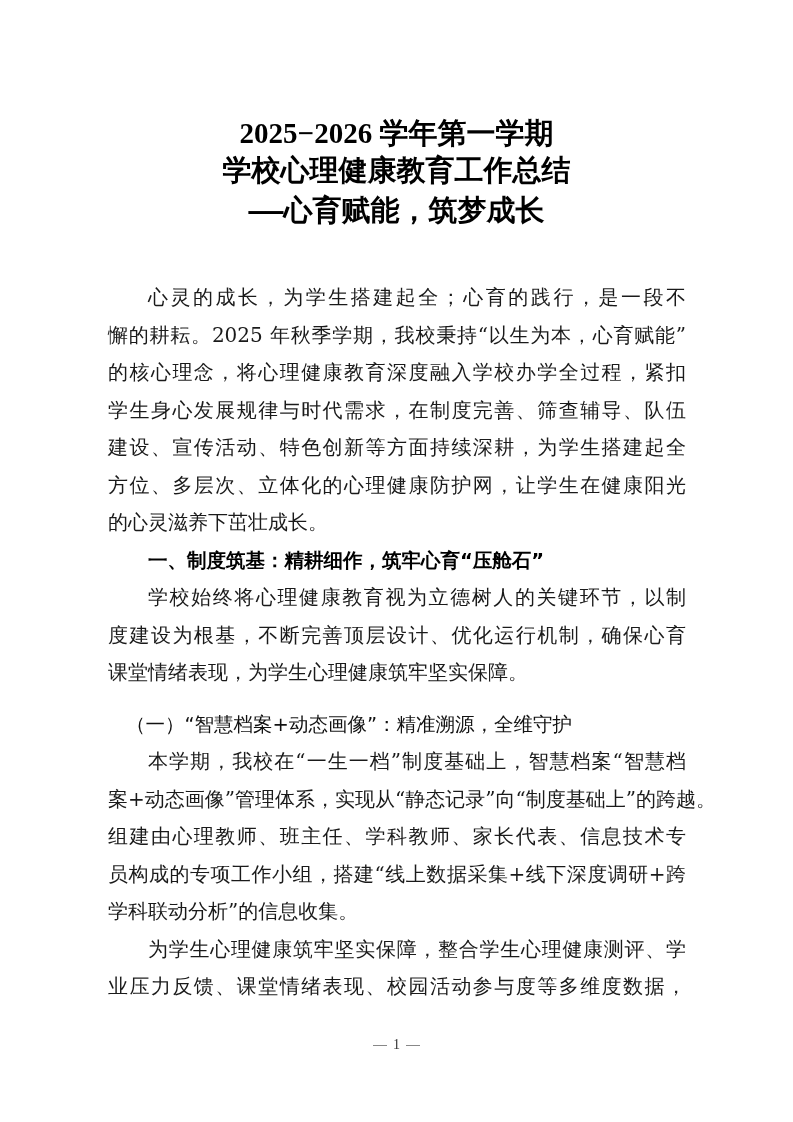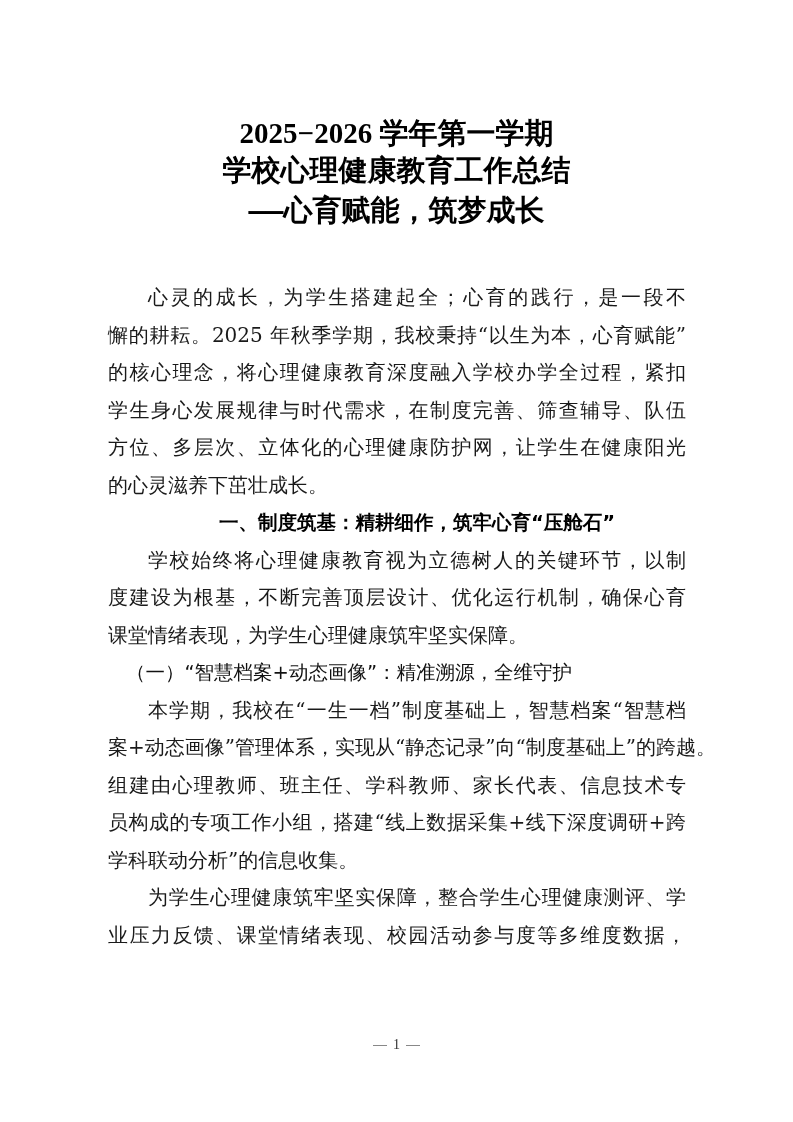--- a/index.html
+++ b/index.html
@@ -65,30 +65,30 @@
     }
     .heading-1 {
       font-family: "DejaVu Sans", "Liberation Sans", sans-serif;
       font-weight: bold;
       font-size: 19.5px;
       line-height: 37.5px;
       height: 37.5px;
       padding-left: 40px;
       white-space: nowrap;
       color: #000000;
-      text-align: center;
     }
     .heading-2 {
       font-family: "DejaVu Sans", "Liberation Sans", sans-serif;
       font-size: 19.5px;
       line-height: 37.5px;
       height: 37.5px;
       padding-left: 18px;
       white-space: nowrap;
       color: #111111;
+      margin-top: 14px;
     }
     .footer {
       position: absolute;
       left: 0;
       top: 1037px;
       width: 793px;
       text-align: center;
       font-family: "Liberation Serif", "DejaVu Serif", serif;
       font-size: 14px;
       color: #333333;
@@ -113,20 +113,21 @@
     <div class="title-line">——心育赋能，筑梦成长</div>
   </div>
 
   <div class="body">
 
     <div>
       <div class="line indent">心灵的成长，为学生搭建起全；心育的践行，是一段不</div>
       <div class="line">懈的耕耘。2025 年秋季学期，我校秉持“以生为本，心育赋能”</div>
       <div class="line">的核心理念，将心理健康教育深度融入学校办学全过程，紧扣</div>
       <div class="line">学生身心发展规律与时代需求，在制度完善、筛查辅导、队伍</div>
+      <div class="line">建设、宣传活动、特色创新等方面持续深耕，为学生搭建起全</div>
       <div class="line">方位、多层次、立体化的心理健康防护网，让学生在健康阳光</div>
       <div class="line last">的心灵滋养下茁壮成长。</div>
     </div>
 
     <div class="heading-1">一、制度筑基：精耕细作，筑牢心育“压舱石”</div>
 
     <div>
       <div class="line indent">学校始终将心理健康教育视为立德树人的关键环节，以制</div>
       <div class="line">度建设为根基，不断完善顶层设计、优化运行机制，确保心育</div>
       <div class="line last">课堂情绪表现，为学生心理健康筑牢坚实保障。</div>

